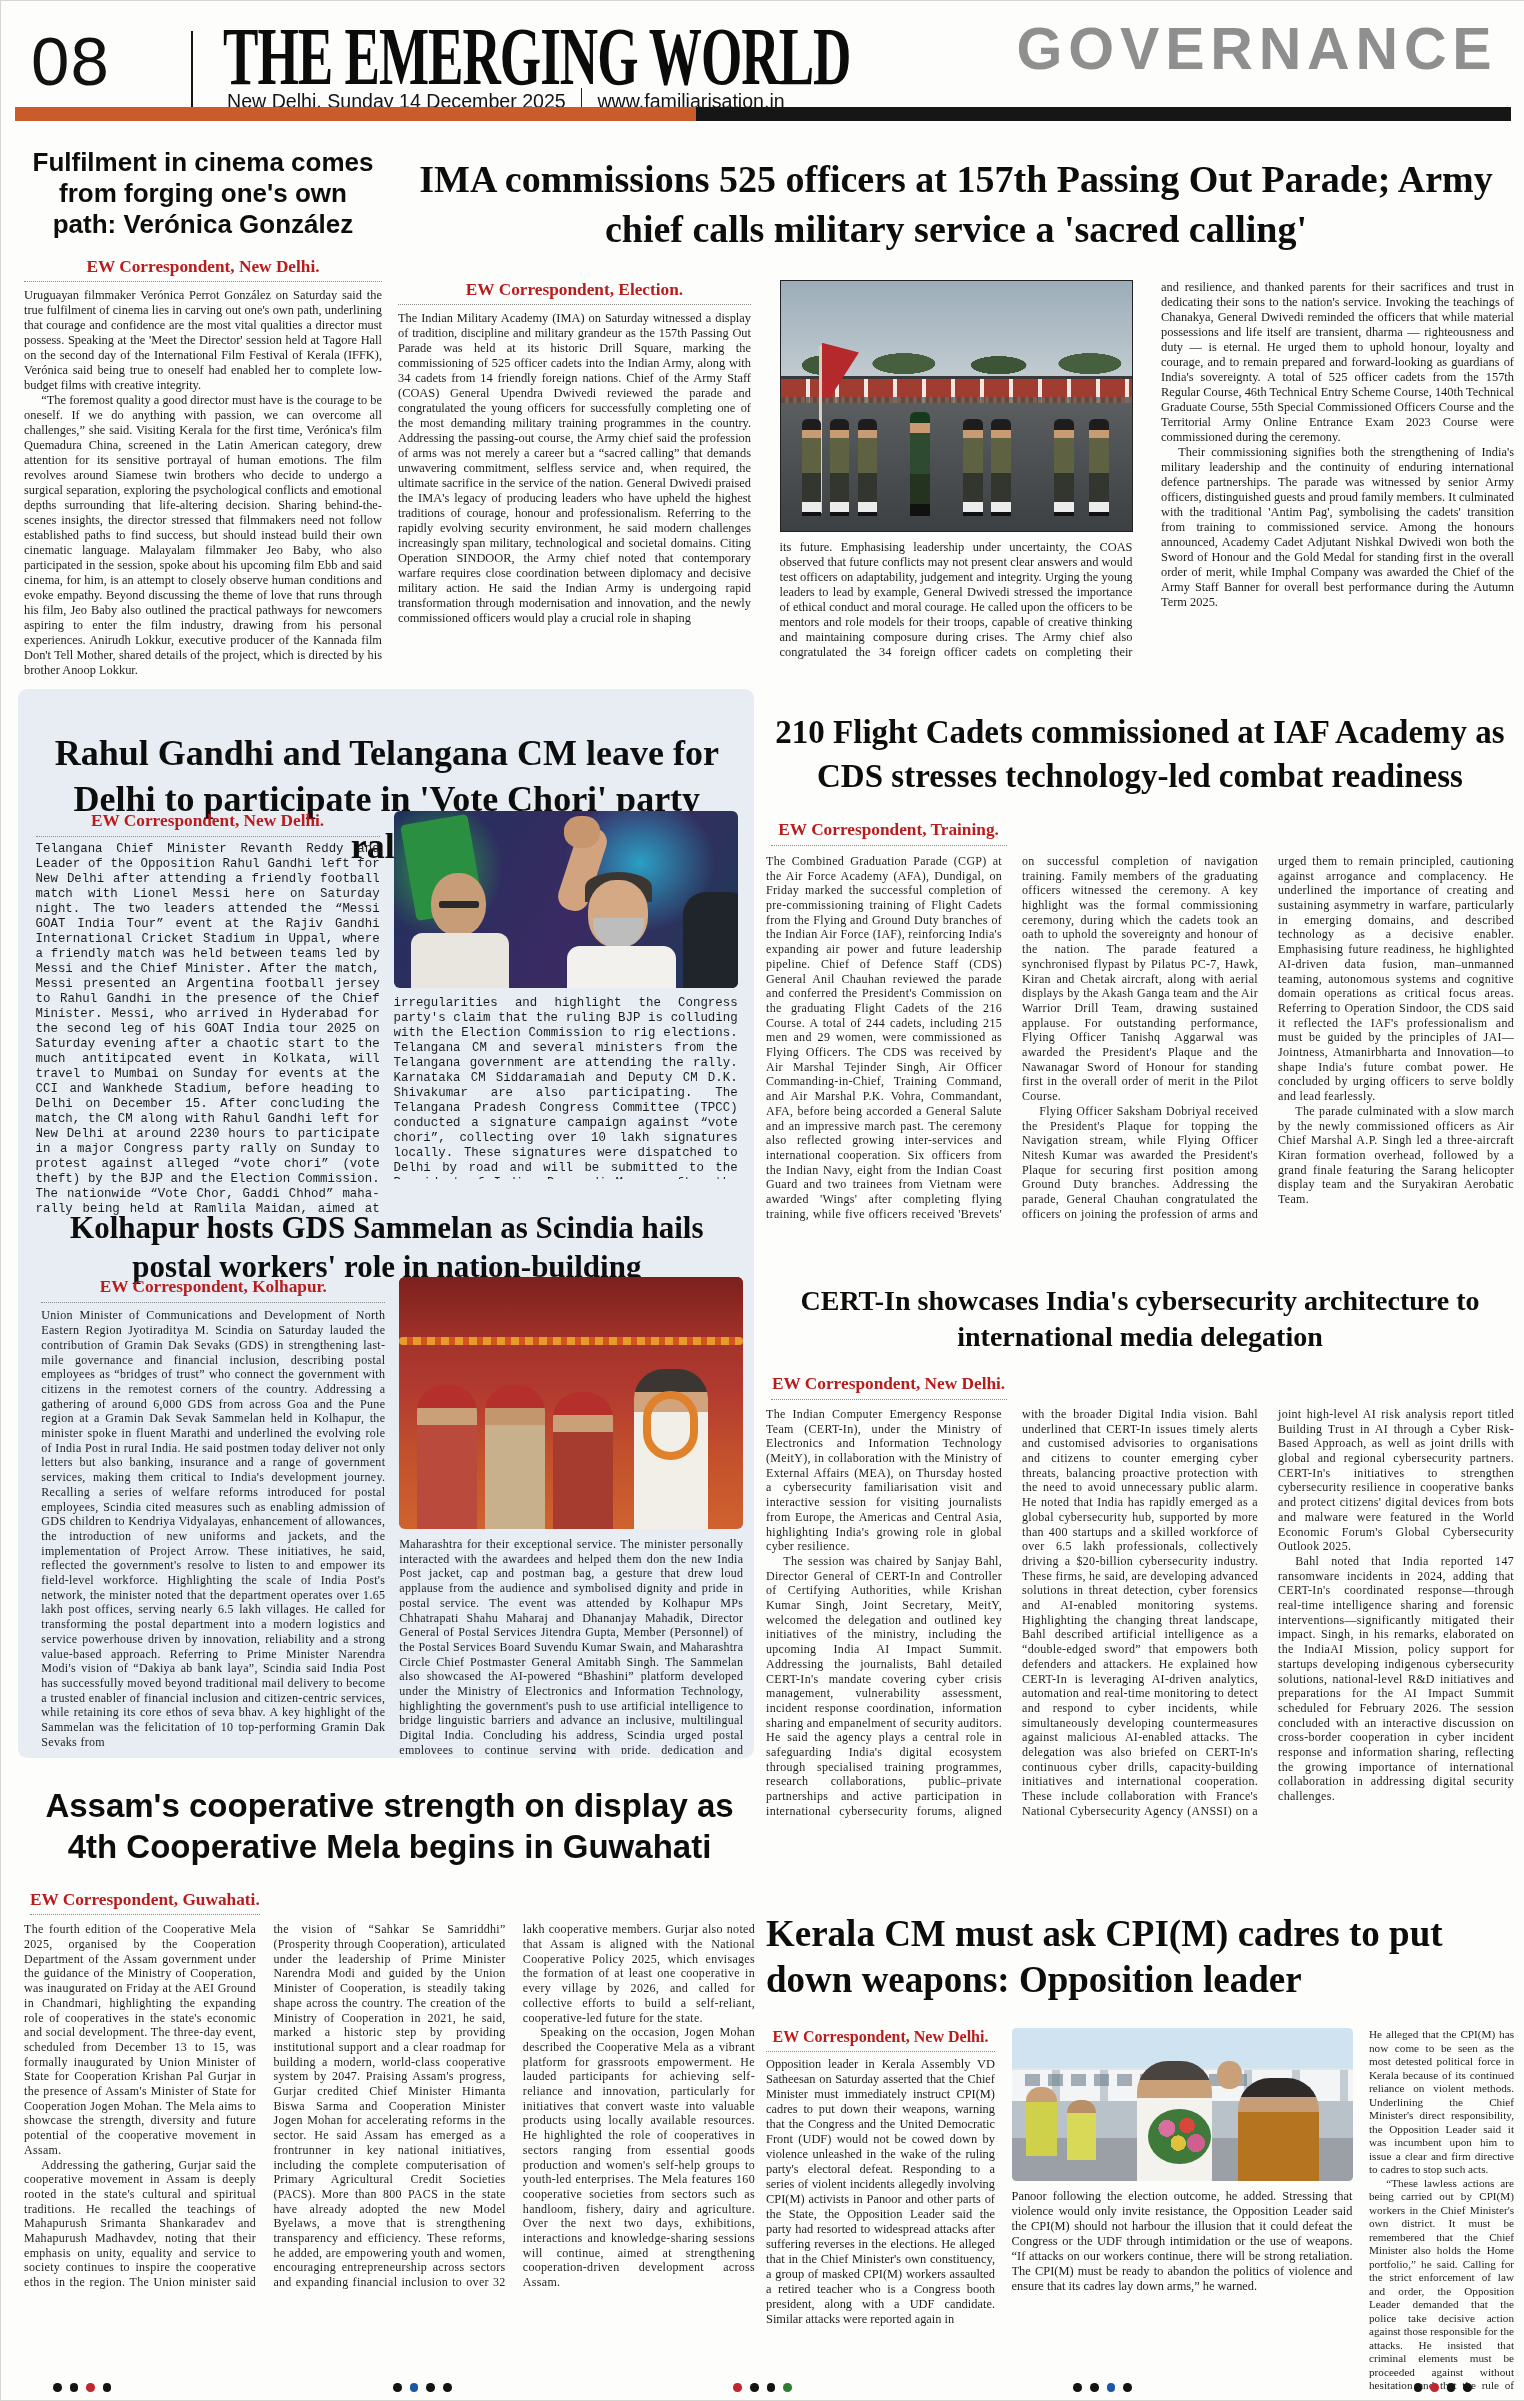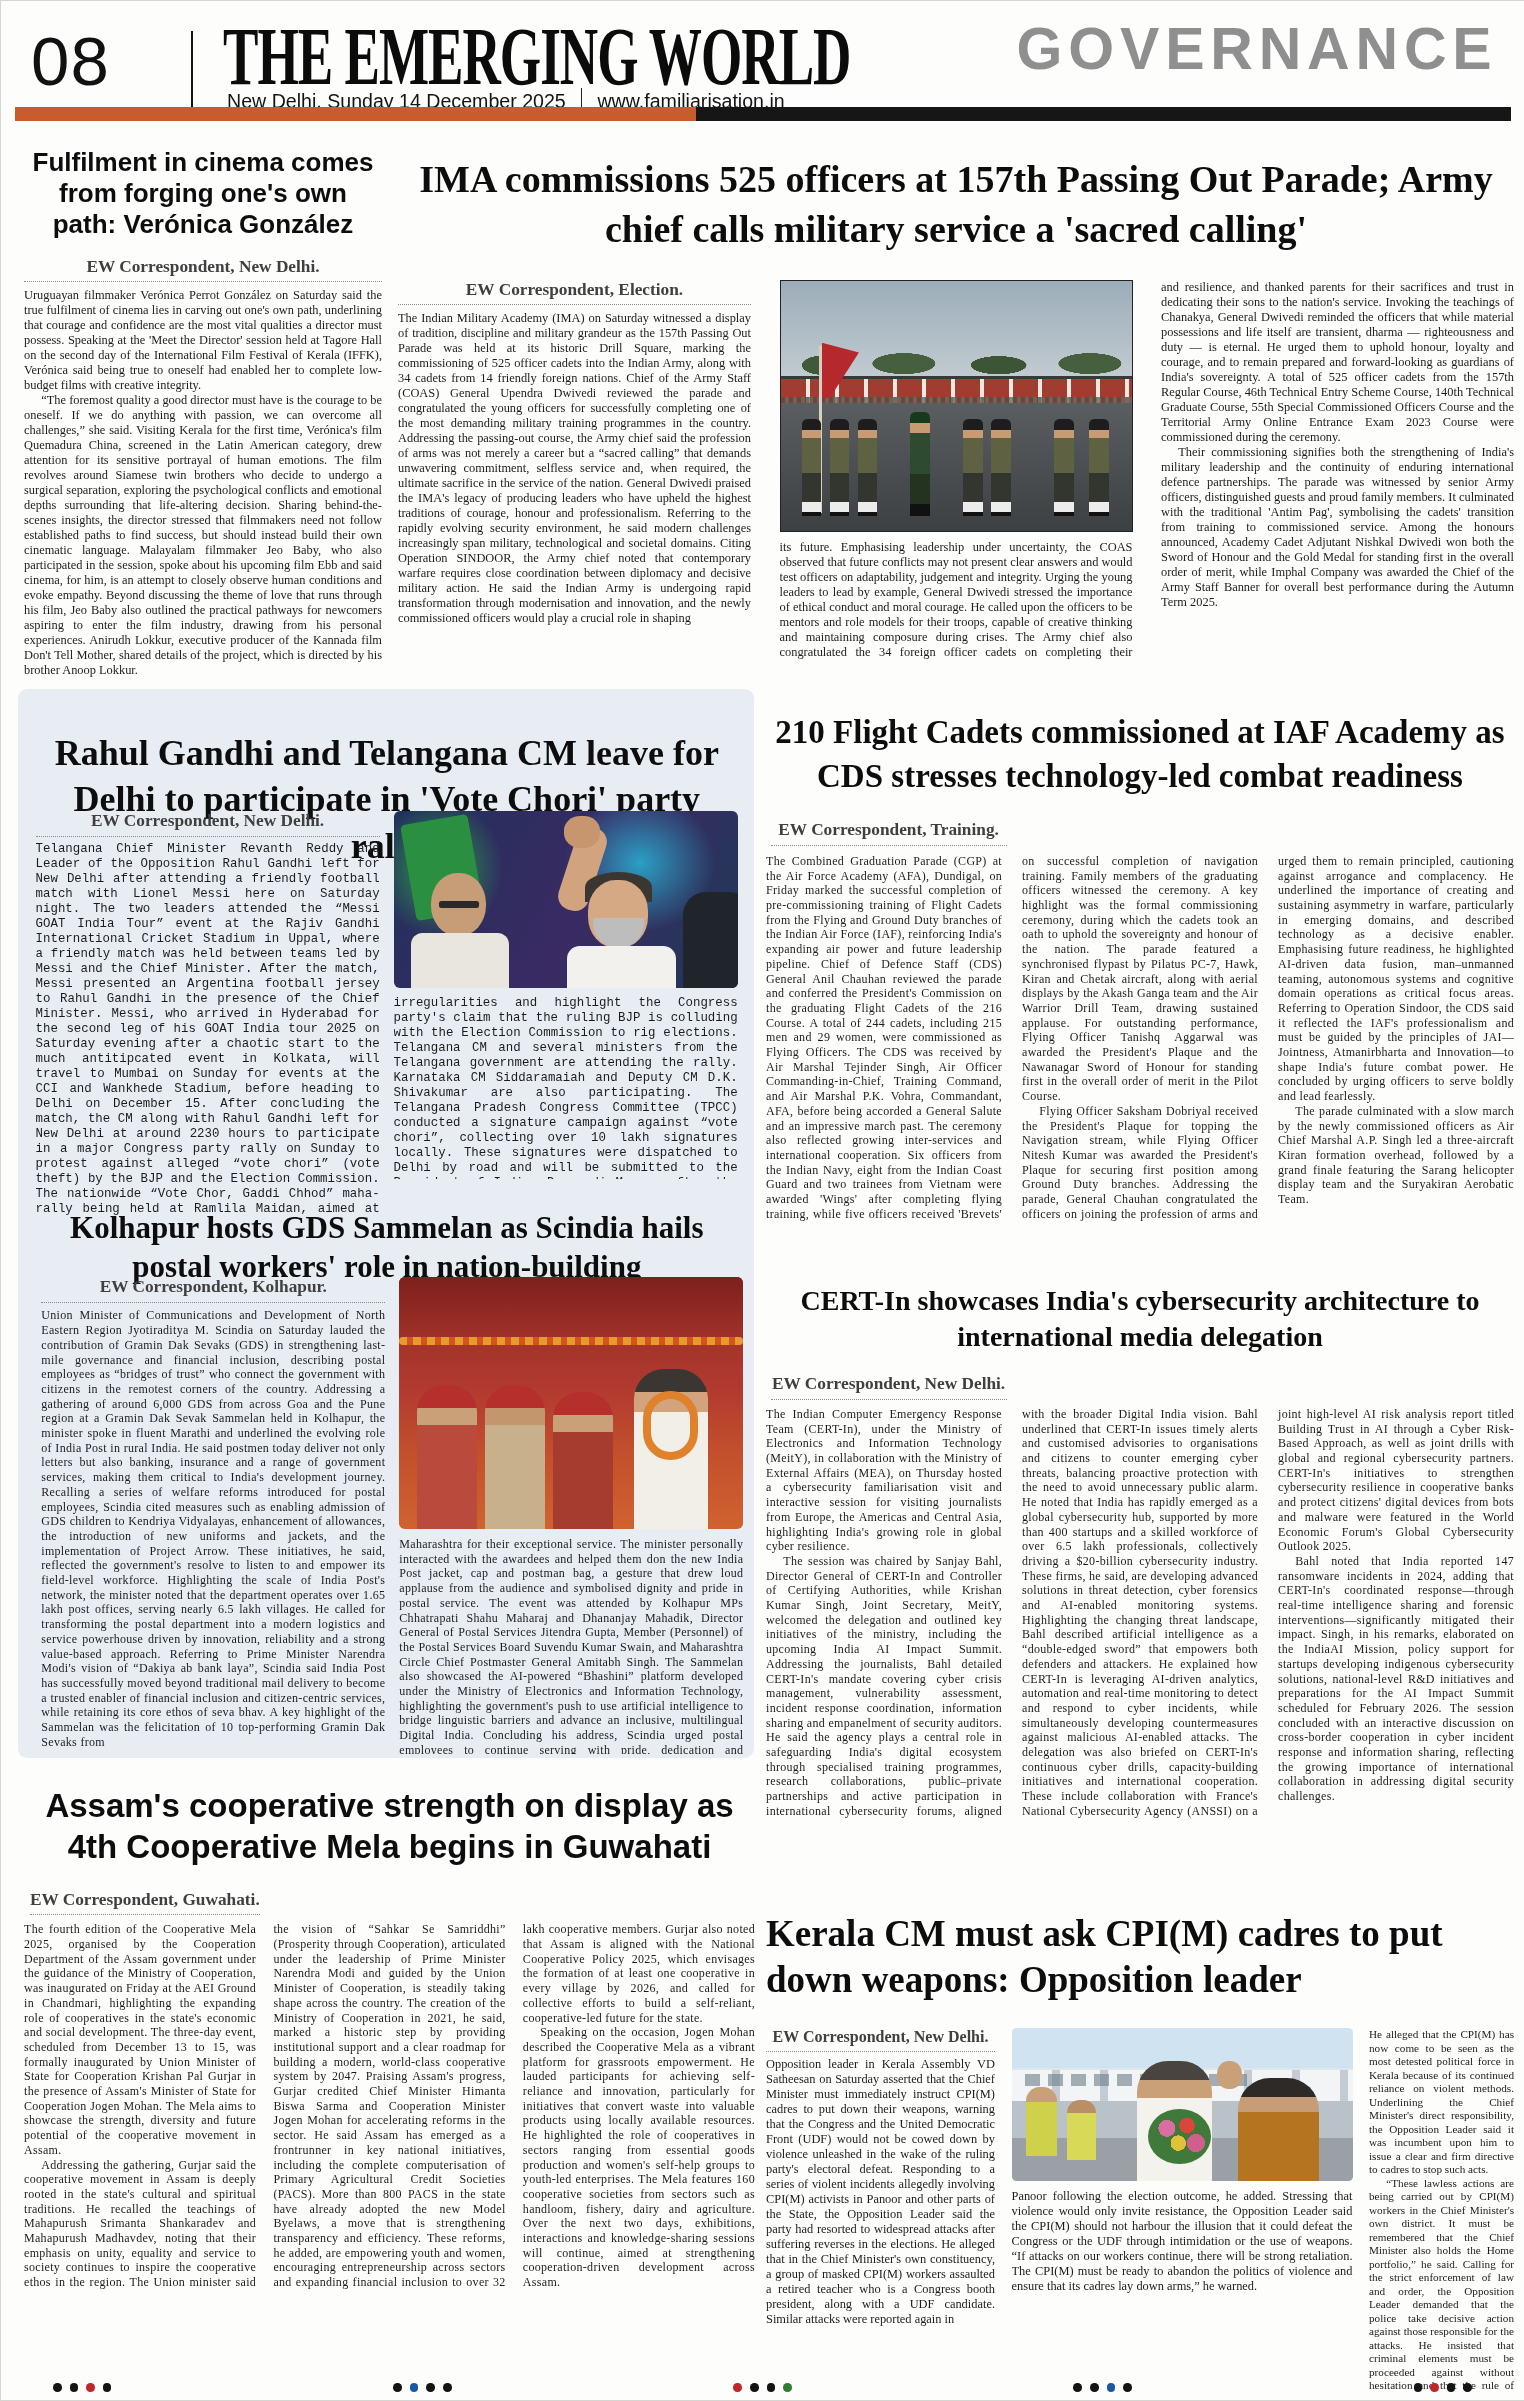--- a/index.html
+++ b/index.html
@@ -13,21 +13,21 @@
   .dateline{position:absolute;left:226px;top:87px;display:flex;align-items:center;gap:15px;font:400 19.6px "Liberation Sans",sans-serif;color:#141414;}
   .dateline .vbar{width:1.7px;height:26.5px;background:#222;}
   .section-title{position:absolute;right:26.5px;top:14px;font:700 59px "Liberation Sans",sans-serif;color:#8f8f8f;letter-spacing:5.8px;white-space:nowrap;}
   .topbar{position:absolute;left:14.4px;top:106px;width:1496px;height:14px;background:linear-gradient(to right,#c85c2b 0 45.5%,#161616 45.5% 100%);}
 
   
   .article{position:absolute;}
   .hl{color:#0d0d0d;text-align:center;}
   .hl-serif{font-family:"Liberation Serif",serif;font-weight:700;}
   .hl-sans{font-family:"Liberation Sans",sans-serif;font-weight:700;}
-  .byline{font:700 17.3px "Liberation Serif",serif;text-align:center;color:#404040;padding-bottom:4.6px;border-bottom:1.7px dotted #8a8a8a;margin-bottom:5.8px;}
+  .byline{font:700 17.3px "Liberation Serif",serif;text-align:center;color:#b91c1c;padding-bottom:4.6px;border-bottom:1.7px dotted #8a8a8a;margin-bottom:5.8px;}
   .body{text-align:justify;font-size:12.4px;line-height:15px;color:#1c1c1c;overflow:hidden;}
   .body p{margin:0;}
   .body p + p{text-indent:17.3px;}
   .sp .body, .body.sp{letter-spacing:0.3px;font-size:12px;line-height:14.7px;}
   .colrow{display:flex;justify-content:space-between;}
   .photo{position:relative;overflow:hidden;}
 
   
   .a1{left:23px;top:129px;width:358px;}
   .a1 .hl{font-size:26px;line-height:1.18;}

